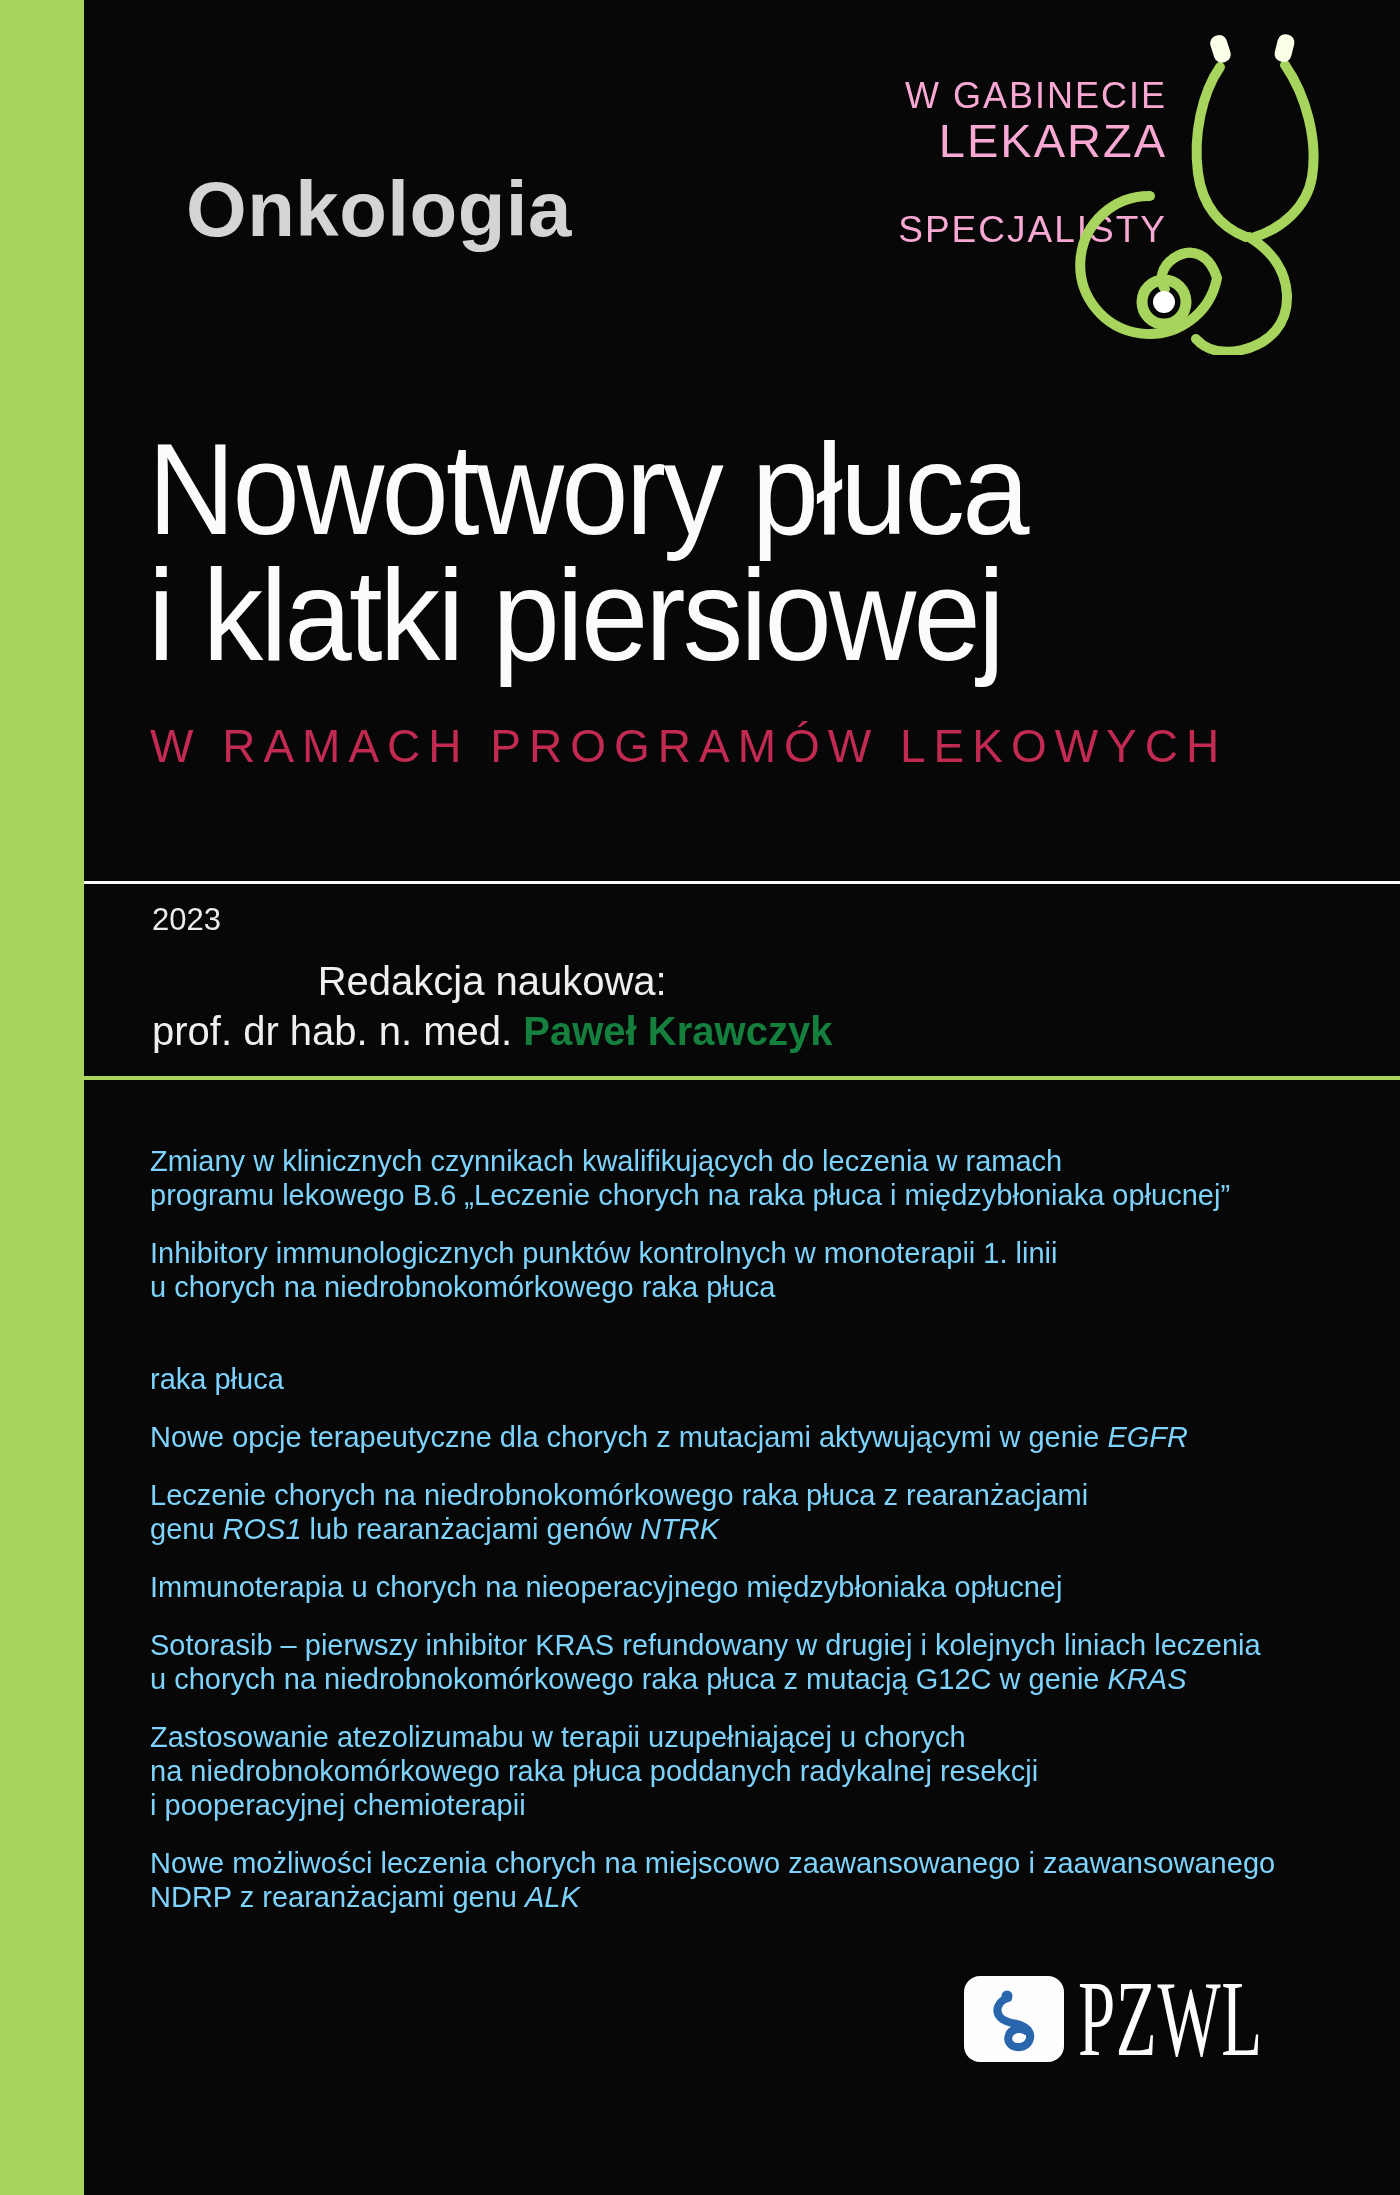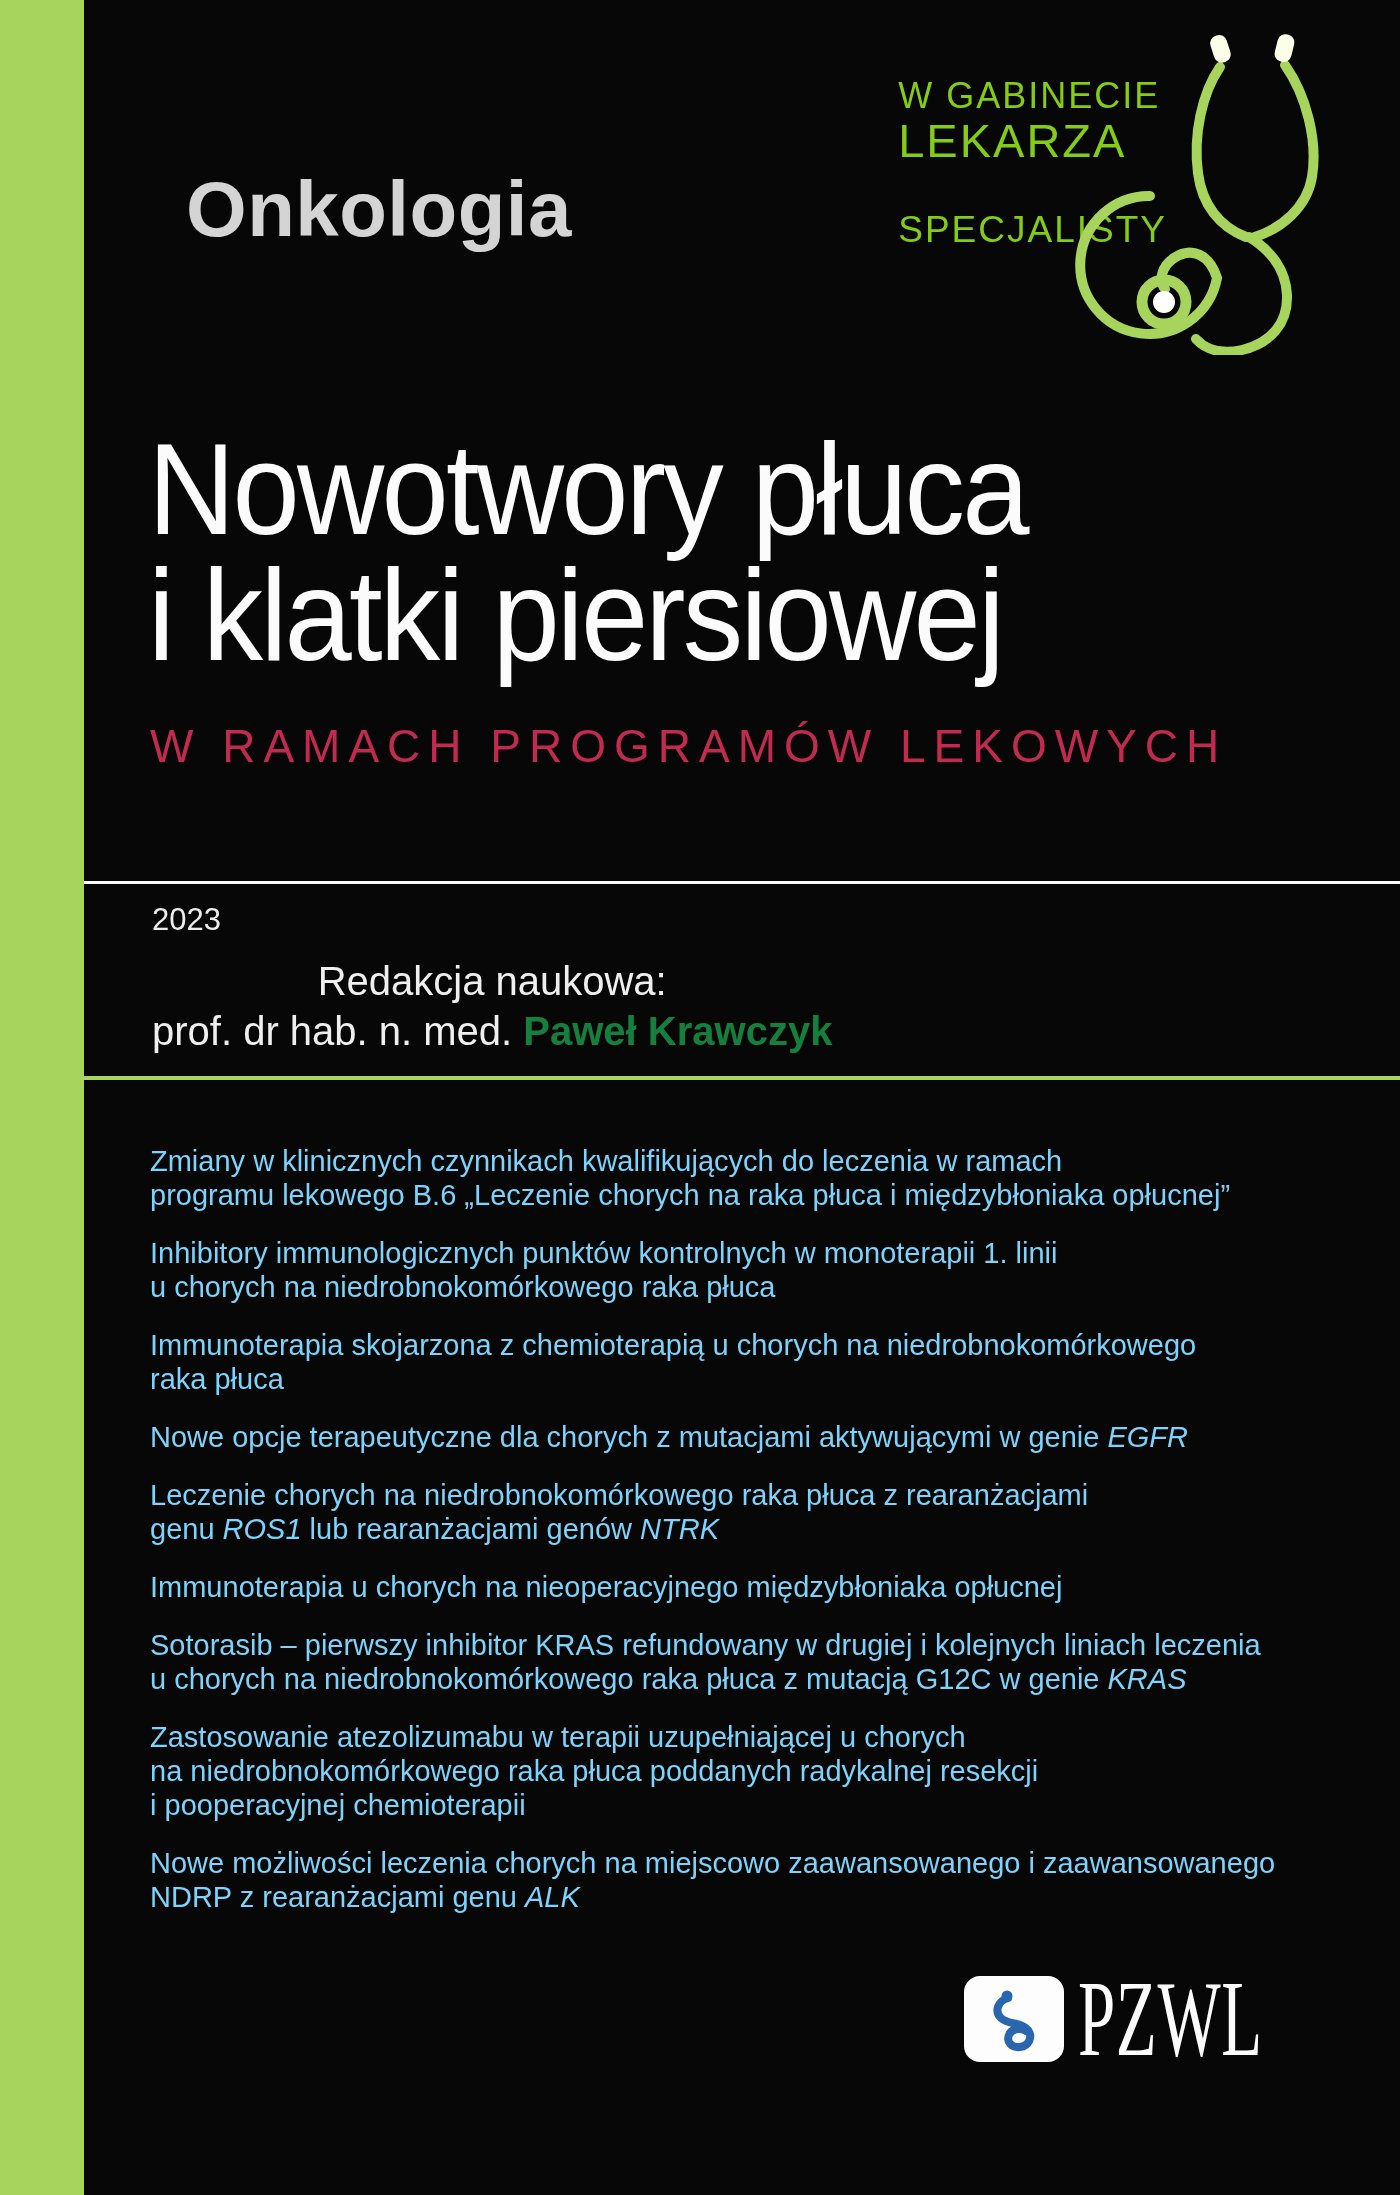--- a/index.html
+++ b/index.html
@@ -23,21 +23,21 @@
     position:absolute;left:0;top:0;width:84px;height:100%;
     background:var(--accent-green);
   }
   .category{
     position:absolute;left:186px;top:170px;
     font-size:78px;font-weight:700;line-height:1;
     color:#d4d4d4;letter-spacing:0.5px;
   }
   .brand-text{
     position:absolute;right:233px;top:76px;
-    font-weight:300;color:#84cc16;
+    text-align:right;font-weight:300;color:#f9a8d4;
   }
   .brand-line1{font-size:36px;line-height:40px;letter-spacing:2px;}
   .brand-line2{font-size:47px;line-height:50px;letter-spacing:2px;}
   .brand-line3{font-size:37px;line-height:40px;letter-spacing:2px;margin-top:44px;}
   .steth{position:absolute;left:1060px;top:15px;width:285px;height:340px;}
   .main-title{
     position:absolute;left:148px;top:426px;
     font-size:130px;line-height:126px;font-weight:300;
     letter-spacing:-3px;color:#fbfbfb;
     transform:scaleX(0.93);transform-origin:left top;
@@ -129,21 +129,21 @@
   <div class="editor">
     <div>Redakcja naukowa:</div>
     <div><span>prof. dr hab. n. med. </span><span class="name">Paweł Krawczyk</span></div>
   </div>
 
   <div class="rule rule-green"></div>
 
   <div class="topics">
       <p><span>Zmiany w klinicznych czynnikach kwalifikujących do leczenia w ramach</span><br><span>programu lekowego B.6 „Leczenie chorych na raka płuca i międzybłoniaka opłucnej”</span></p>
       <p><span>Inhibitory immunologicznych punktów kontrolnych w monoterapii 1. linii</span><br><span>u chorych na niedrobnokomórkowego raka płuca</span></p>
-      <p><span>Immunoterapia skojarzona z chemioterapią u chorych na niedrobnokomórkowego</span><br><span>raka płuca</span></p>
+      <p><br><span>raka płuca</span></p>
       <p><span>Nowe opcje terapeutyczne dla chorych z mutacjami aktywującymi w genie </span><span class="italic">EGFR</span></p>
       <p><span>Leczenie chorych na niedrobnokomórkowego raka płuca z rearanżacjami</span><br><span>genu </span><span class="italic">ROS1</span><span> lub rearanżacjami genów </span><span class="italic">NTRK</span></p>
       <p><span>Immunoterapia u chorych na nieoperacyjnego międzybłoniaka opłucnej</span></p>
       <p><span>Sotorasib – pierwszy inhibitor KRAS refundowany w drugiej i kolejnych liniach leczenia</span><br><span>u chorych na niedrobnokomórkowego raka płuca z mutacją G12C w genie </span><span class="italic">KRAS</span></p>
       <p><span>Zastosowanie atezolizumabu w terapii uzupełniającej u chorych</span><br><span>na niedrobnokomórkowego raka płuca poddanych radykalnej resekcji</span><br><span>i pooperacyjnej chemioterapii</span></p>
       <p><span>Nowe możliwości leczenia chorych na miejscowo zaawansowanego i zaawansowanego</span><br><span>NDRP z rearanżacjami genu </span><span class="italic">ALK</span></p>
     </div>
 
   <div class="publisher">
     <div class="publisher-icon">

